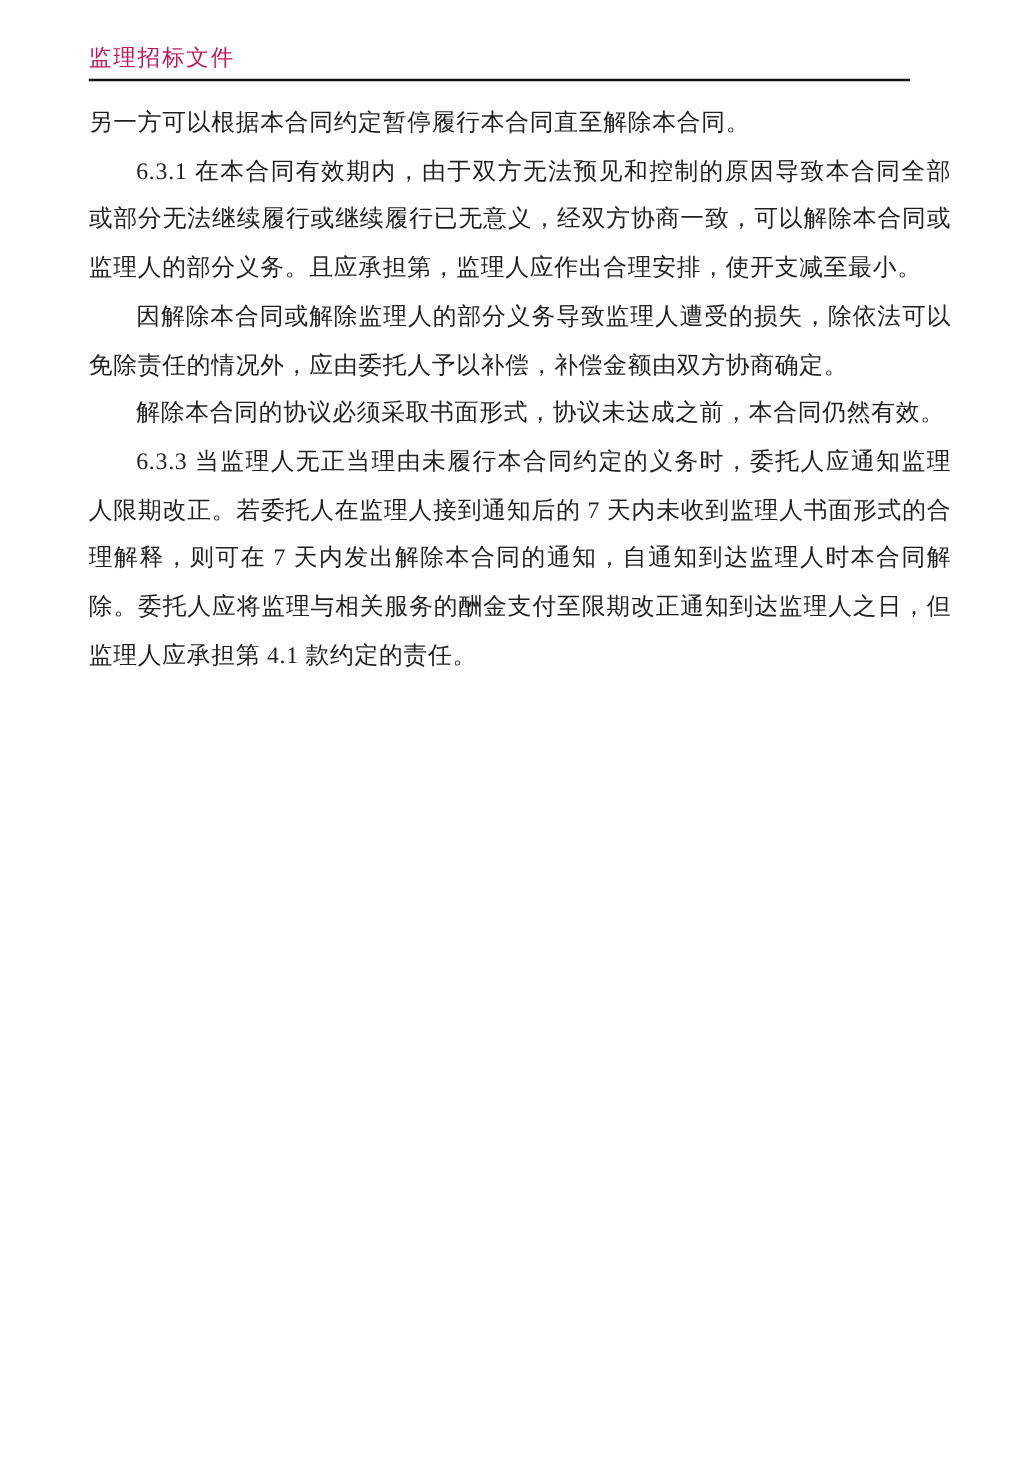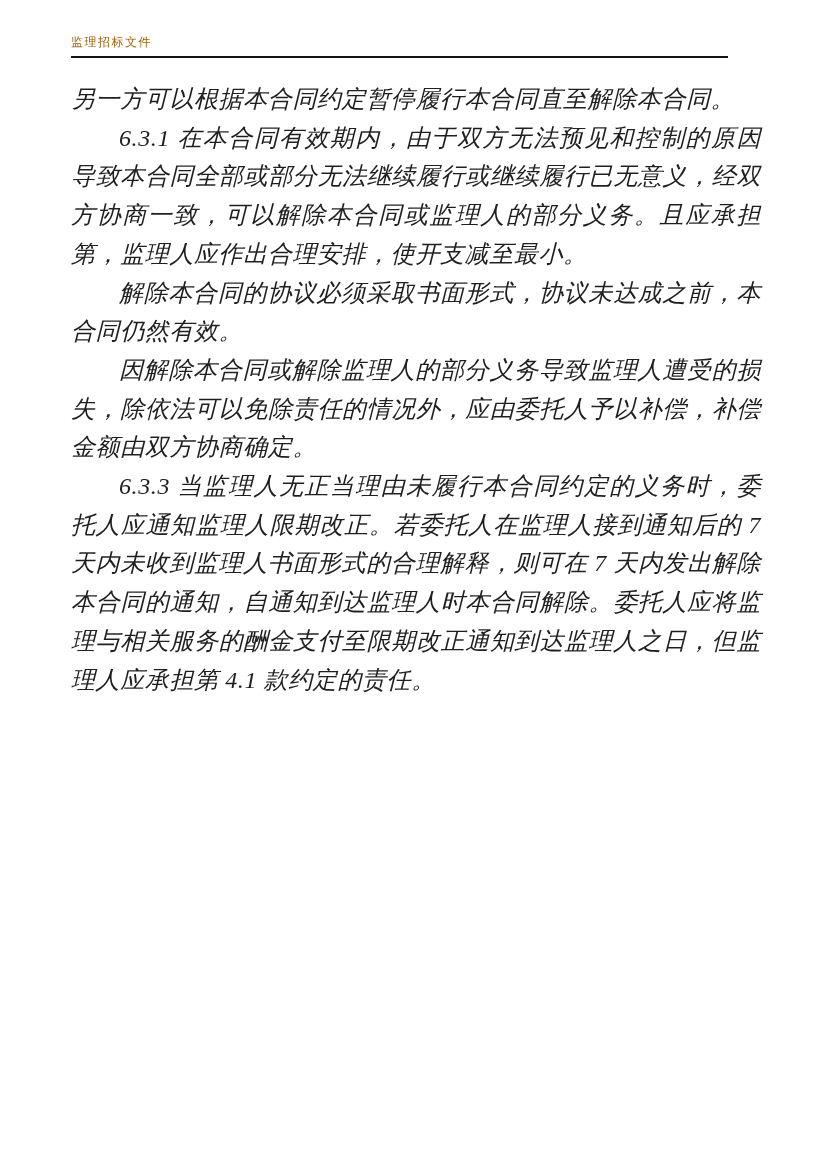--- a/index.html
+++ b/index.html
@@ -16,37 +16,36 @@
     font-family: "Liberation Serif", "DejaVu Serif", serif;
     color: #1f1f1f;
   }
   .header {
     position: absolute;
     left: 71px;
     top: 34px;
     width: 657px;
     padding-bottom: 5px;
     border-bottom: 2px solid #141414;
-    font-size: 12px;
+    font-size: 18px;
     letter-spacing: 1.5px;
-    color: #a16207;
+    color: #be185d;
     white-space: nowrap;
   }
   .content {
     position: absolute;
     left: 71px;
     top: 80px;
     width: 690px;
-    font-size: 24px;
+    font-size: 19px;
     line-height: 38.7px;
     letter-spacing: 0.6px;
     text-align: justify;
     text-justify: inter-character;
     color: #1f1f1f;
-    font-style: italic;
   }
   .content p {
     margin: 0;
     padding: 0;
   }
   .content p.indent {
     text-indent: 2em;
   }
 </style>
 </head>
@@ -54,18 +53,18 @@
 
 <div class="page">
 
   <div class="header">
     <span>监理招标文件</span>
   </div>
 
   <div class="content">
     <p class="para">另一方可以根据本合同约定暂停履行本合同直至解除本合同。</p>
     <p class="para indent">6.3.1 在本合同有效期内，由于双方无法预见和控制的原因导致本合同全部或部分无法继续履行或继续履行已无意义，经双方协商一致，可以解除本合同或监理人的部分义务。且应承担第，监理人应作出合理安排，使开支减至最小。</p>
+    <p class="para indent">因解除本合同或解除监理人的部分义务导致监理人遭受的损失，除依法可以免除责任的情况外，应由委托人予以补偿，补偿金额由双方协商确定。</p>
     <p class="para indent">解除本合同的协议必须采取书面形式，协议未达成之前，本合同仍然有效。</p>
-    <p class="para indent">因解除本合同或解除监理人的部分义务导致监理人遭受的损失，除依法可以免除责任的情况外，应由委托人予以补偿，补偿金额由双方协商确定。</p>
     <p class="para indent">6.3.3 当监理人无正当理由未履行本合同约定的义务时，委托人应通知监理人限期改正。若委托人在监理人接到通知后的 7 天内未收到监理人书面形式的合理解释，则可在 7 天内发出解除本合同的通知，自通知到达监理人时本合同解除。委托人应将监理与相关服务的酬金支付至限期改正通知到达监理人之日，但监理人应承担第 4.1 款约定的责任。</p>
   </div>
 
 </div>
 
 </body></html>

